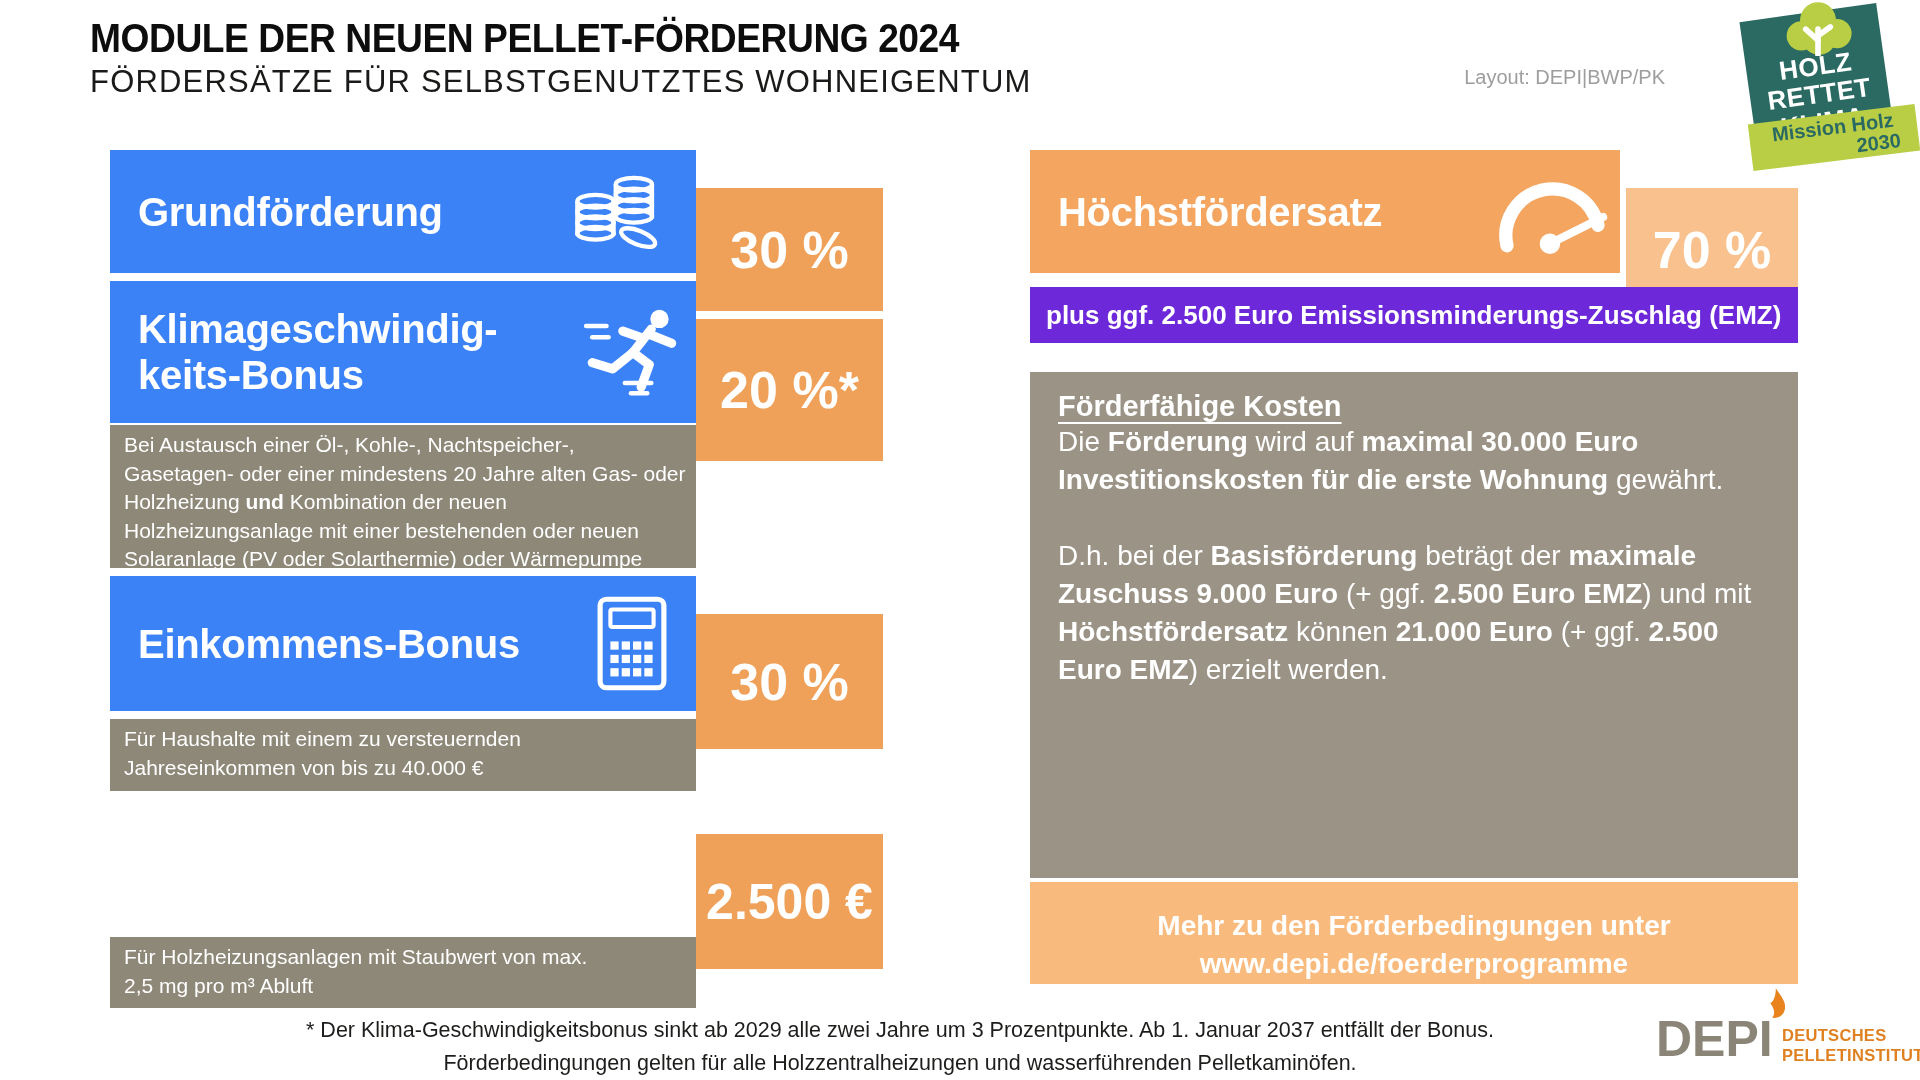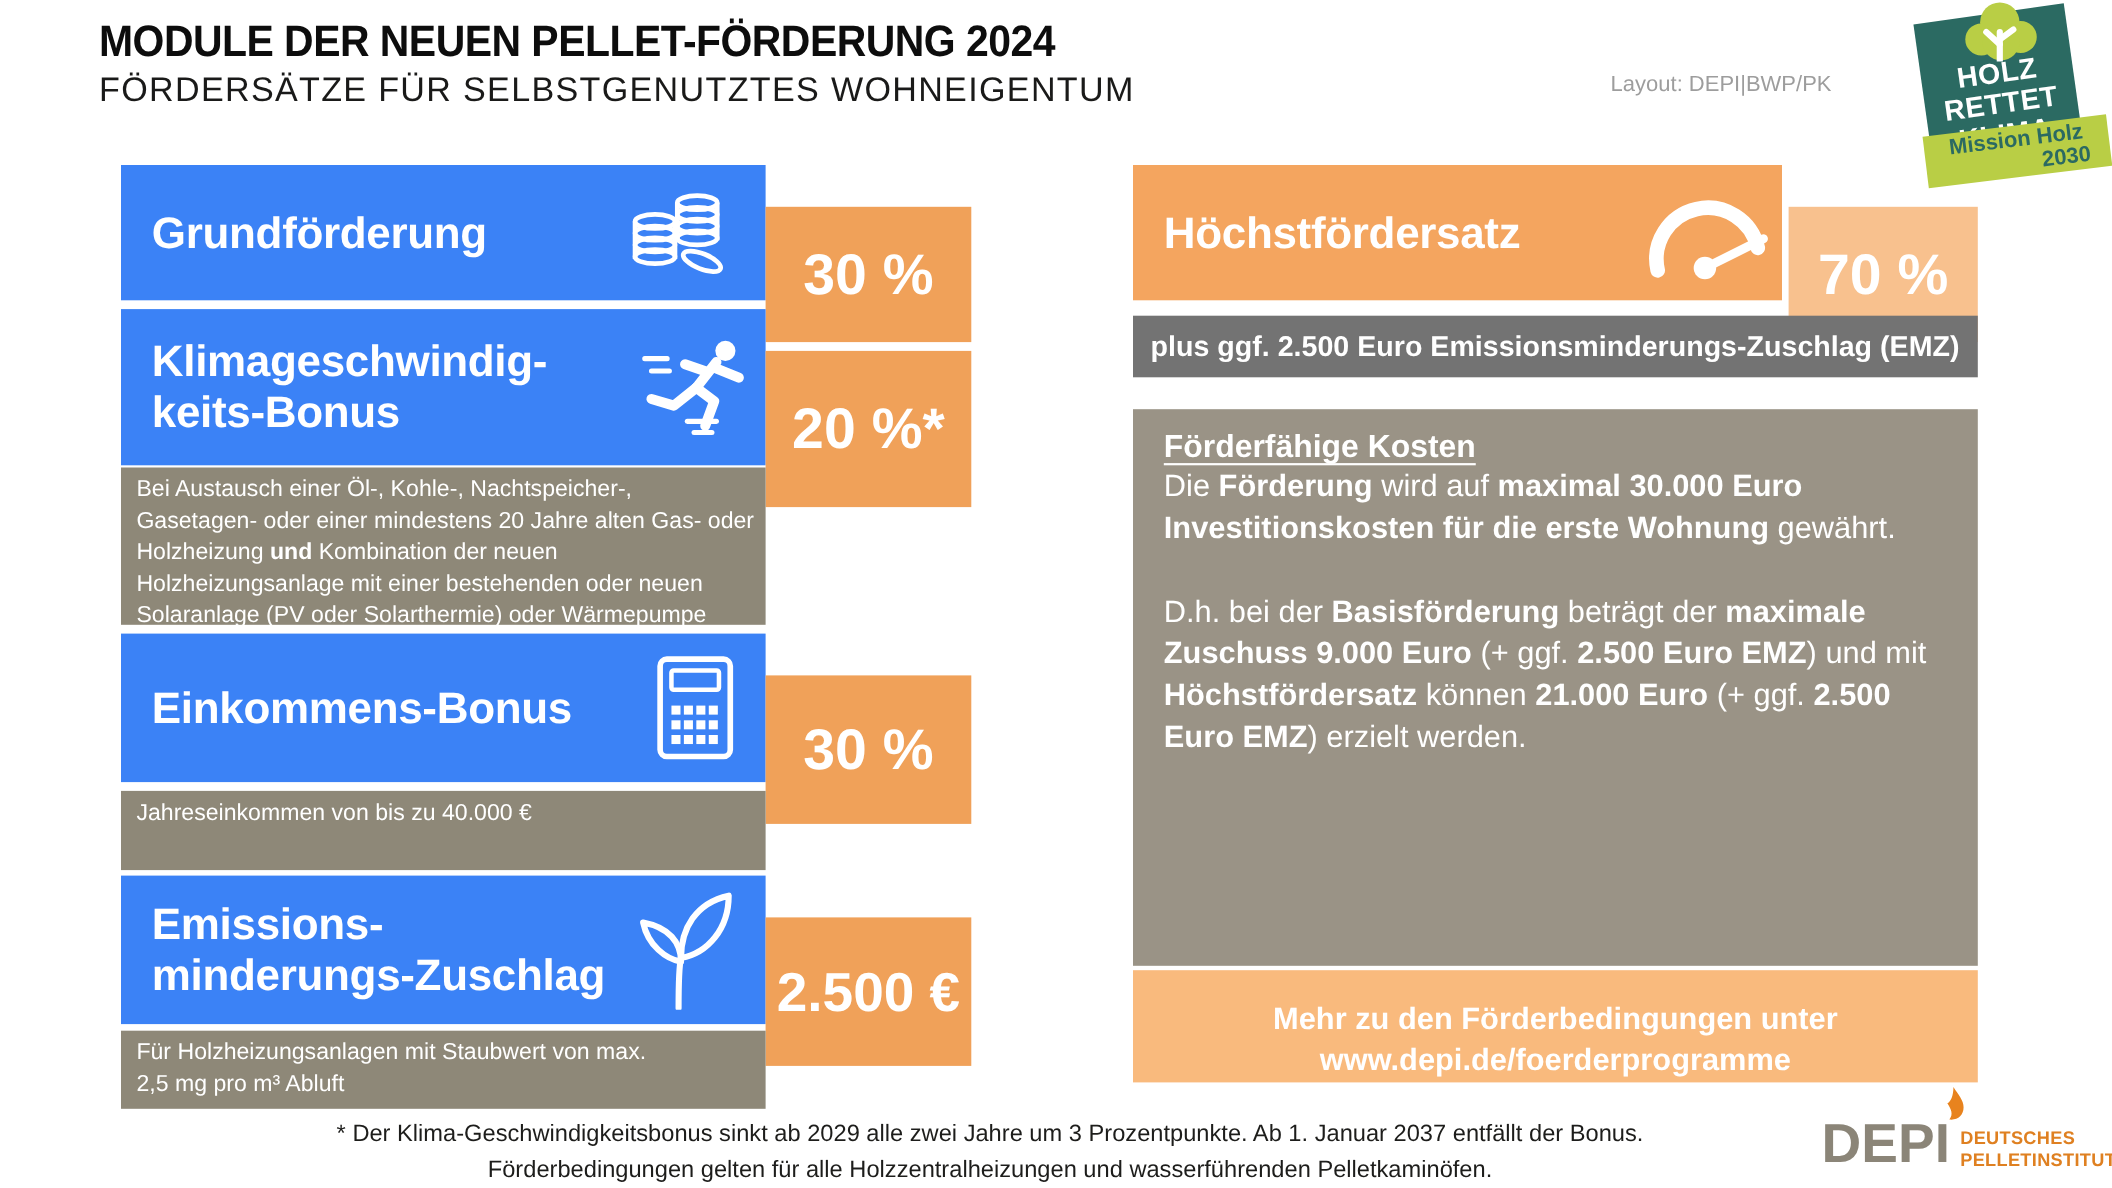--- a/index.html
+++ b/index.html
@@ -20,21 +20,21 @@
   .valcell{left:696px;width:187px;background:#F0A159;color:#fff;display:flex;align-items:center;
            justify-content:center;font-size:52px;font-weight:700;white-space:nowrap;margin-top:38px;}
   .note{left:110px;width:586px;background:#8E8878;color:#fff;font-size:21px;line-height:28.5px;
         box-sizing:border-box;padding:6px 6px 0 14px;}
   .note .b{font-weight:700;}
   .rowicon{position:absolute;}
 
   
   .hmain{left:1030px;width:590px;background:#F4A55F;}
   .hval{left:1626px;width:172px;background:#F8C18E;}
-  .emzbar{left:1030px;top:287px;width:768px;height:56px;background:#737373;color:#fff;
+  .emzbar{left:1030px;top:287px;width:768px;height:56px;background:#6d28d9;color:#fff;
           font-size:26px;font-weight:700;line-height:56px;box-sizing:border-box;padding-left:16px;white-space:nowrap;}
   .kosten{left:1030px;top:372px;width:768px;height:506px;background:#9A9386;color:#fff;
           box-sizing:border-box;padding:18px 26px 0 28px;}
   .kosten .ktitle{font-size:29px;font-weight:700;text-decoration:underline;text-underline-offset:6px;
                   }
   .kosten p{margin:0 0 38px 0;font-size:28px;line-height:38px;font-weight:400;}
   .kosten .b{font-weight:700;}
   .mehrbar{left:1030px;top:882px;width:768px;height:102px;background:#F9BA7D;color:#fff;text-align:center;
            box-sizing:border-box;padding-top:25px;font-size:28px;font-weight:700;line-height:38px;}
 
@@ -126,32 +126,24 @@
         <rect x="14" y="70" width="8" height="8"></rect>
           <rect x="25" y="70" width="8" height="8"></rect>
         <rect x="36" y="70" width="8" height="8"></rect>
           <rect x="47" y="70" width="8" height="8"></rect>
       </g>
     </svg>
   </div>
   <div class="abs valcell" style="top:576px;height:135px;">30 %</div>
 
   <div class="abs note" style="top:719px;height:72px;">
+    <span style="display:block;">Für Haushalte mit einem zu versteuernden</span>
     <span style="display:block;">Jahreseinkommen von bis zu 40.000 €</span>
   </div>
 
-  <div class="abs rowmain" style="top:796px;height:135px;">
-    <span class="lbl">Emissions-</span>
-    <span class="lbl">minderungs-Zuschlag</span>
-    <svg class="rowicon" style="left:458px;top:10px;" width="100" height="112" viewBox="0 0 90 100" fill="none" stroke="#fff" stroke-width="5" stroke-linejoin="round" stroke-linecap="round">
-      <path d="M44 99 C44 80 44 66 46 58"></path>
-      <path d="M46 58 C46 34 58 13 85 7 C85 34 68 54 46 58 Z"></path>
-      <path d="M46 61 C34 59 19 48 15 29 C36 33 46 45 46 61 Z"></path>
-    </svg>
-  </div>
   <div class="abs valcell" style="top:796px;height:135px;font-size:50px;">2.500 €</div>
 
   <div class="abs note" style="top:937px;height:71px;">
     <span style="display:block;">Für Holzheizungsanlagen mit Staubwert von max.</span>
     <span style="display:block;">2,5 mg pro m³ Abluft</span>
   </div>
 
   <div class="abs rowmain hmain" style="top:150px;height:123px;">
     <span class="lbl">Höchstfördersatz</span>
     <svg class="rowicon" style="left:462px;top:16px;" width="122" height="92" viewBox="0 0 110 90" fill="none" stroke="#fff">

